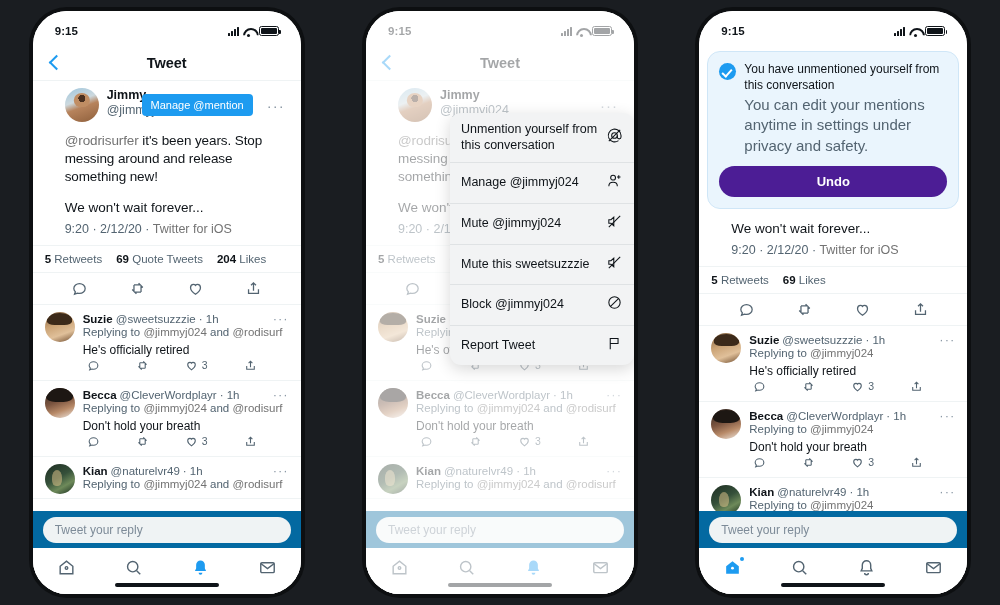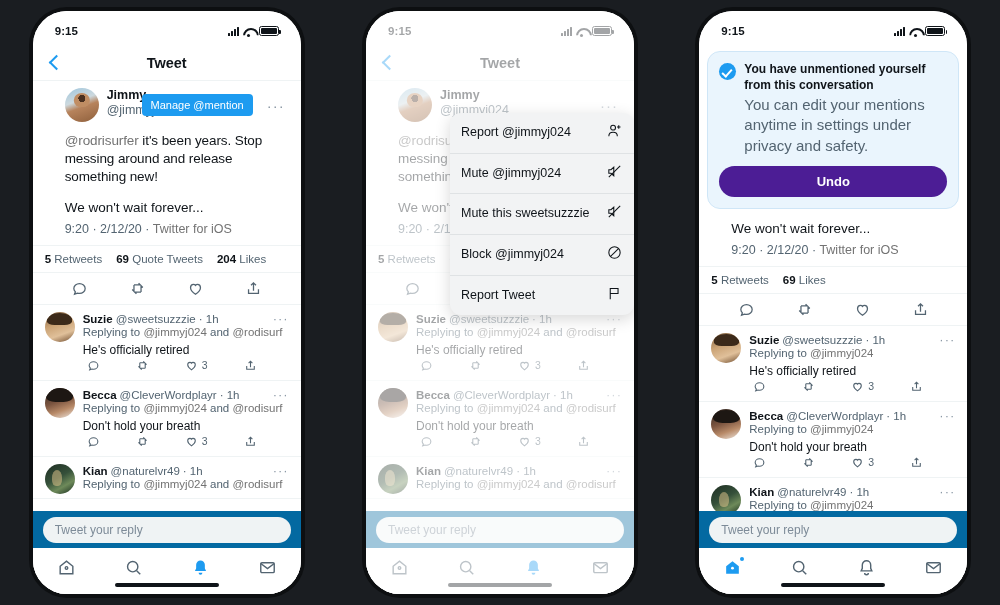--- a/index.html
+++ b/index.html
@@ -223,21 +223,21 @@
   .toast-top { display:flex; gap: 8px; align-items:flex-start; }
   .check {
     flex:0 0 17px; width:17px; height:17px; border-radius:50%;
     background:#1d9bf0; position:relative; margin-top:1px;
   }
   .check::after {
     content:""; position:absolute; left:5px; top:4px; width:4px; height:8px;
     border-right:2px solid #fff; border-bottom:2px solid #fff;
     transform: rotate(42deg);
   }
-  .toast-title { font-size:12px; font-weight:bold; color:#0f1419; line-height:1.3; }
+  .toast-title { font-size:12px; font-weight:normal; color:#0f1419; line-height:1.3; }
   .toast-sub { font-size:15px; color:#536471; line-height:1.35; margin-top:2px; }
   .undo-btn {
     margin-top:10px; width:100%; background:#4c1d95; color:#fff;
     border:none; border-radius:18px; padding:8px 0;
     font-size:13px; font-weight:bold; cursor:pointer;
     font-family:"Liberation Sans", sans-serif;
   }
 </style>
 </head>
 <body>
@@ -601,21 +601,29 @@
               <rect x="3.5" y="6" width="17" height="12.5" rx="1.5"></rect>
               <path d="M3.5 7l8.5 6.5L20.5 7"></path>
             </svg></span>
       </div>
 
       <div class="homebar"></div>
 
       <div class="dimmer"></div>
       <div class="ctx-menu">
         <div class="ctx-item">
-          <span class="ctx-label">Report @jimmyj024</span>
+          <span class="ctx-label">Unmention yourself from this conversation</span>
+          <span><svg width="17" height="17" viewBox="0 0 24 24" fill="none" stroke="#0f1419" stroke-width="1.5">
+                <circle cx="12" cy="12" r="4"></circle>
+                <path d="M16 12v2.2a2.6 2.6 0 005.2 0V12a9 9 0 10-3.6 7.2"></path>
+                <path d="M4 20L20 4"></path>
+              </svg></span>
+        </div>
+        <div class="ctx-item">
+          <span class="ctx-label">Manage @jimmyj024</span>
           <span><svg width="17" height="17" viewBox="0 0 24 24" fill="none" stroke="#0f1419" stroke-width="1.5">
                 <circle cx="10" cy="8" r="3.4"></circle>
                 <path d="M4 20c0-3.4 2.7-5.6 6-5.6s6 2.2 6 5.6"></path>
                 <path d="M18 4.5v5M15.5 7h5"></path>
               </svg></span>
         </div>
         <div class="ctx-item">
           <span class="ctx-label">Mute @jimmyj024</span>
           <span><svg width="17" height="17" viewBox="0 0 24 24" fill="none" stroke="#0f1419" stroke-width="1.5">
                 <path d="M11 6L7 9.5H4v5h3L11 18z"></path>

